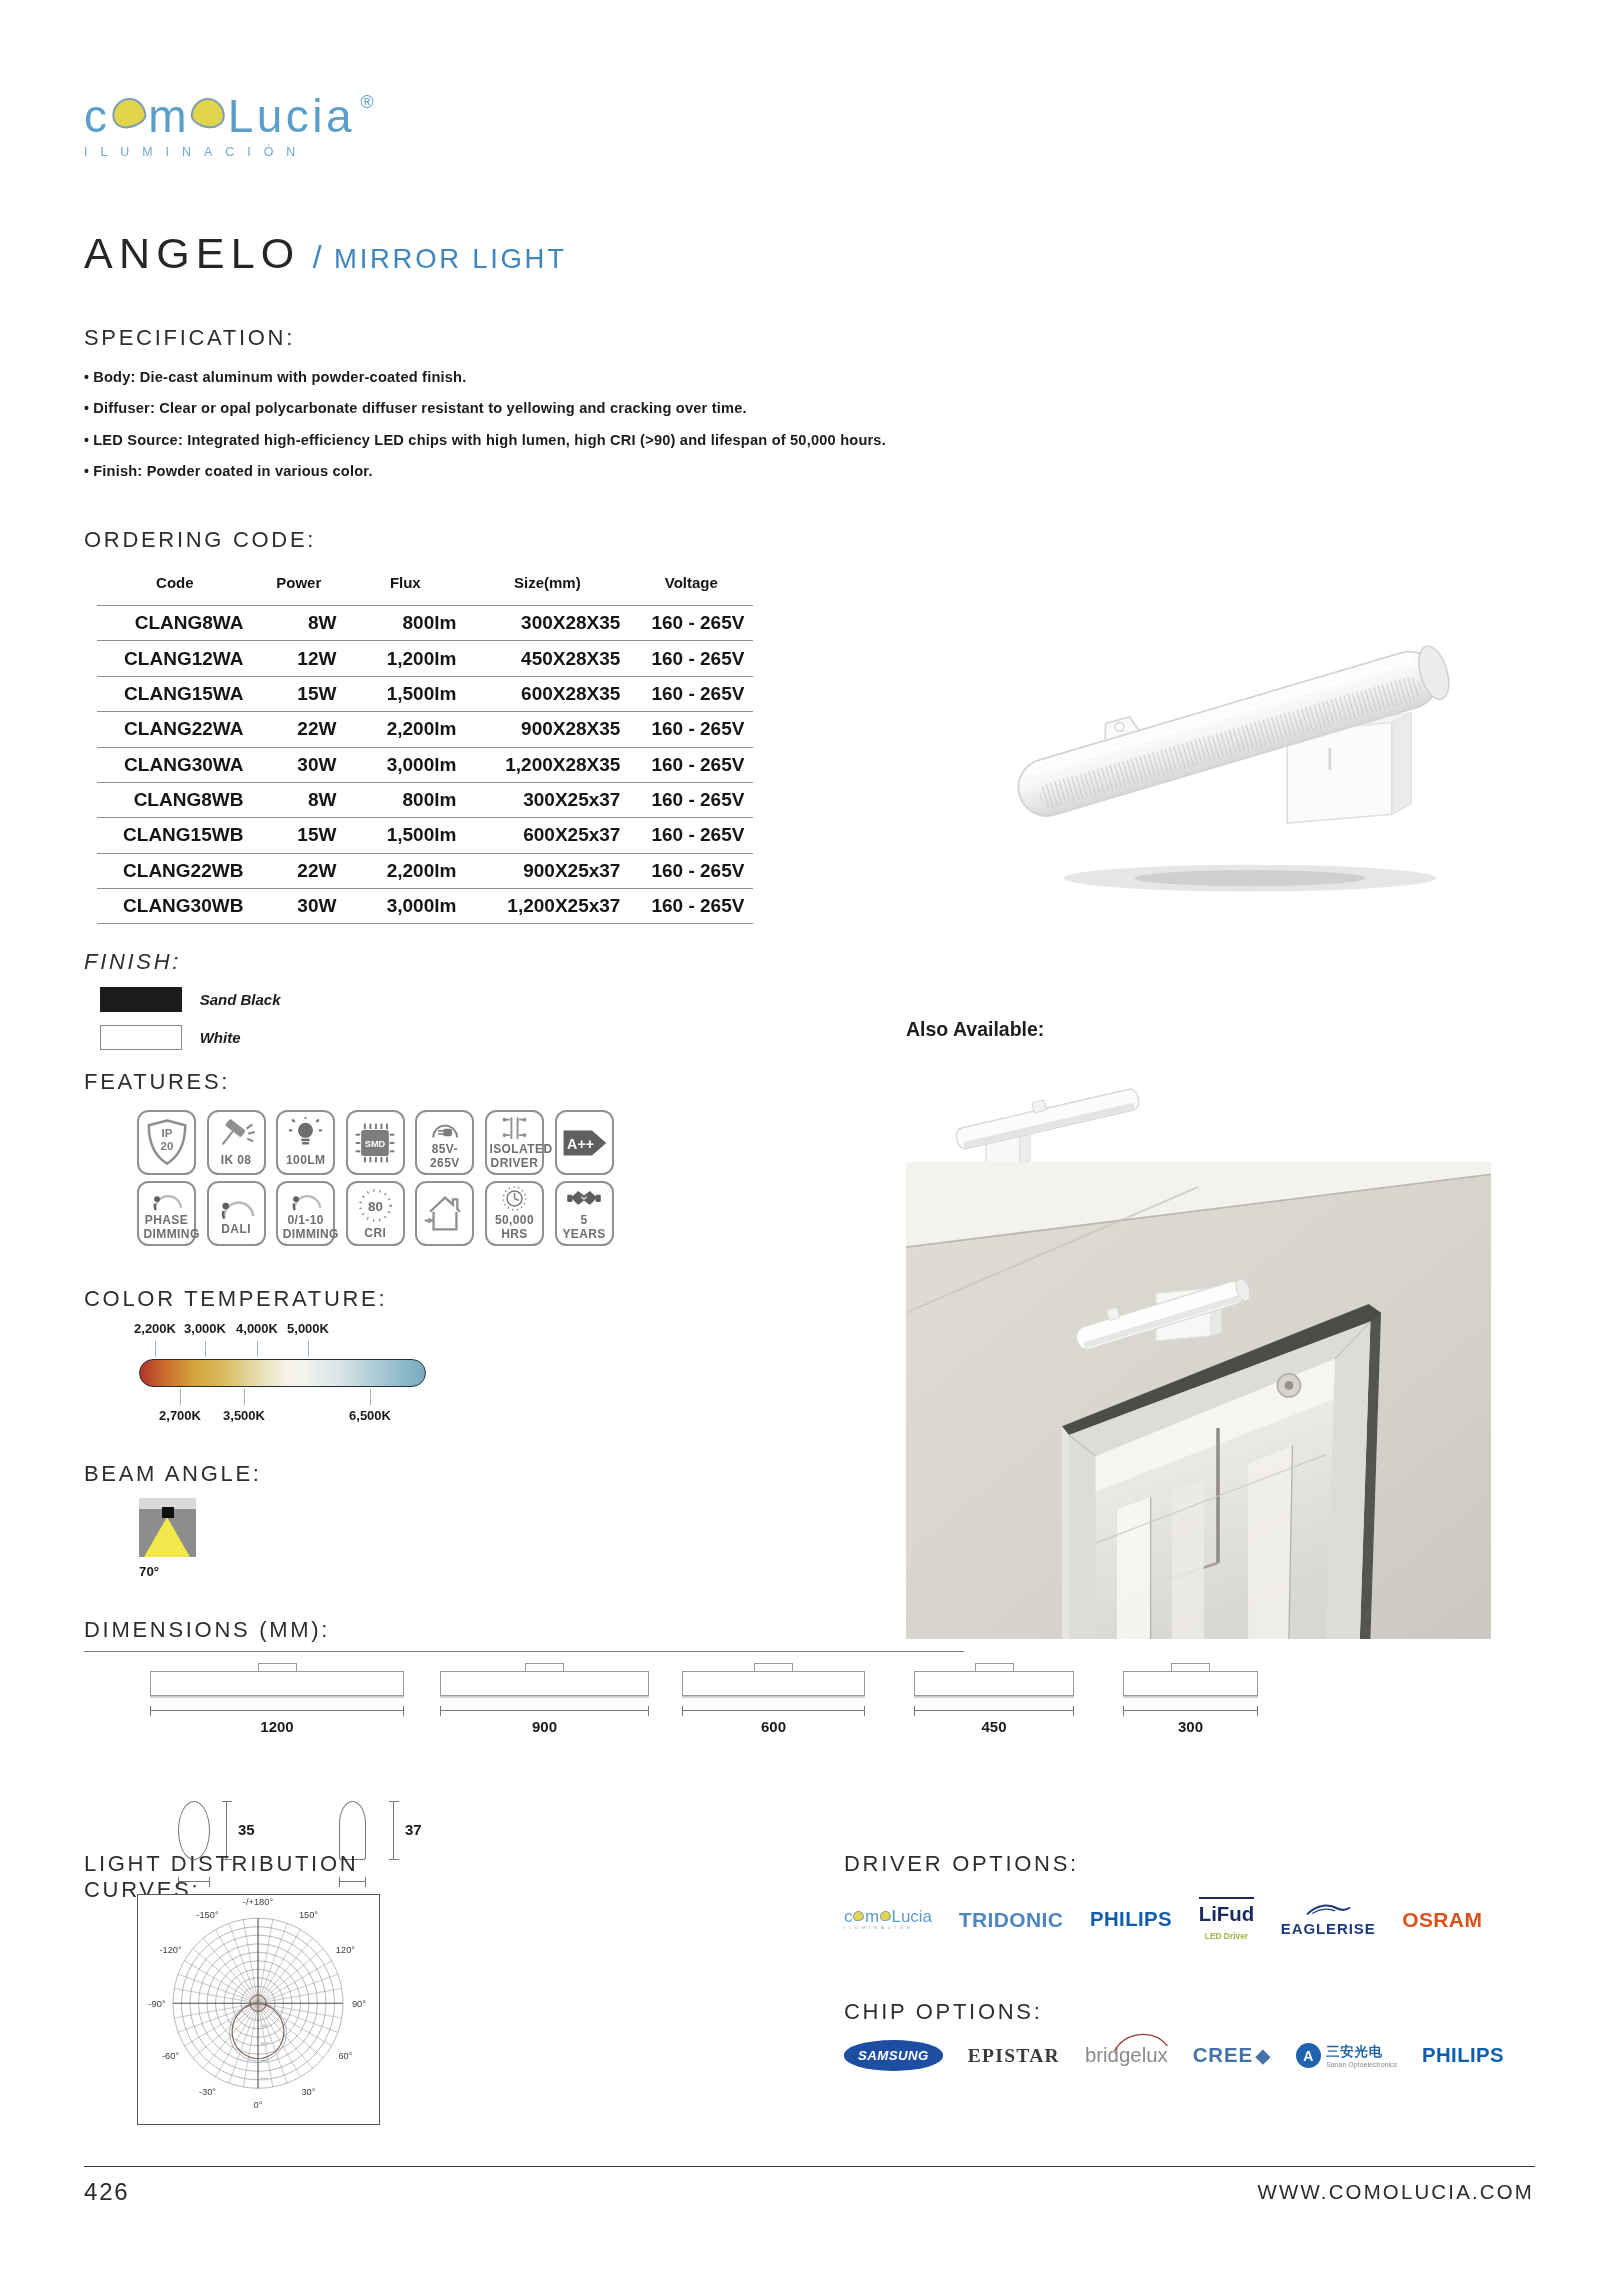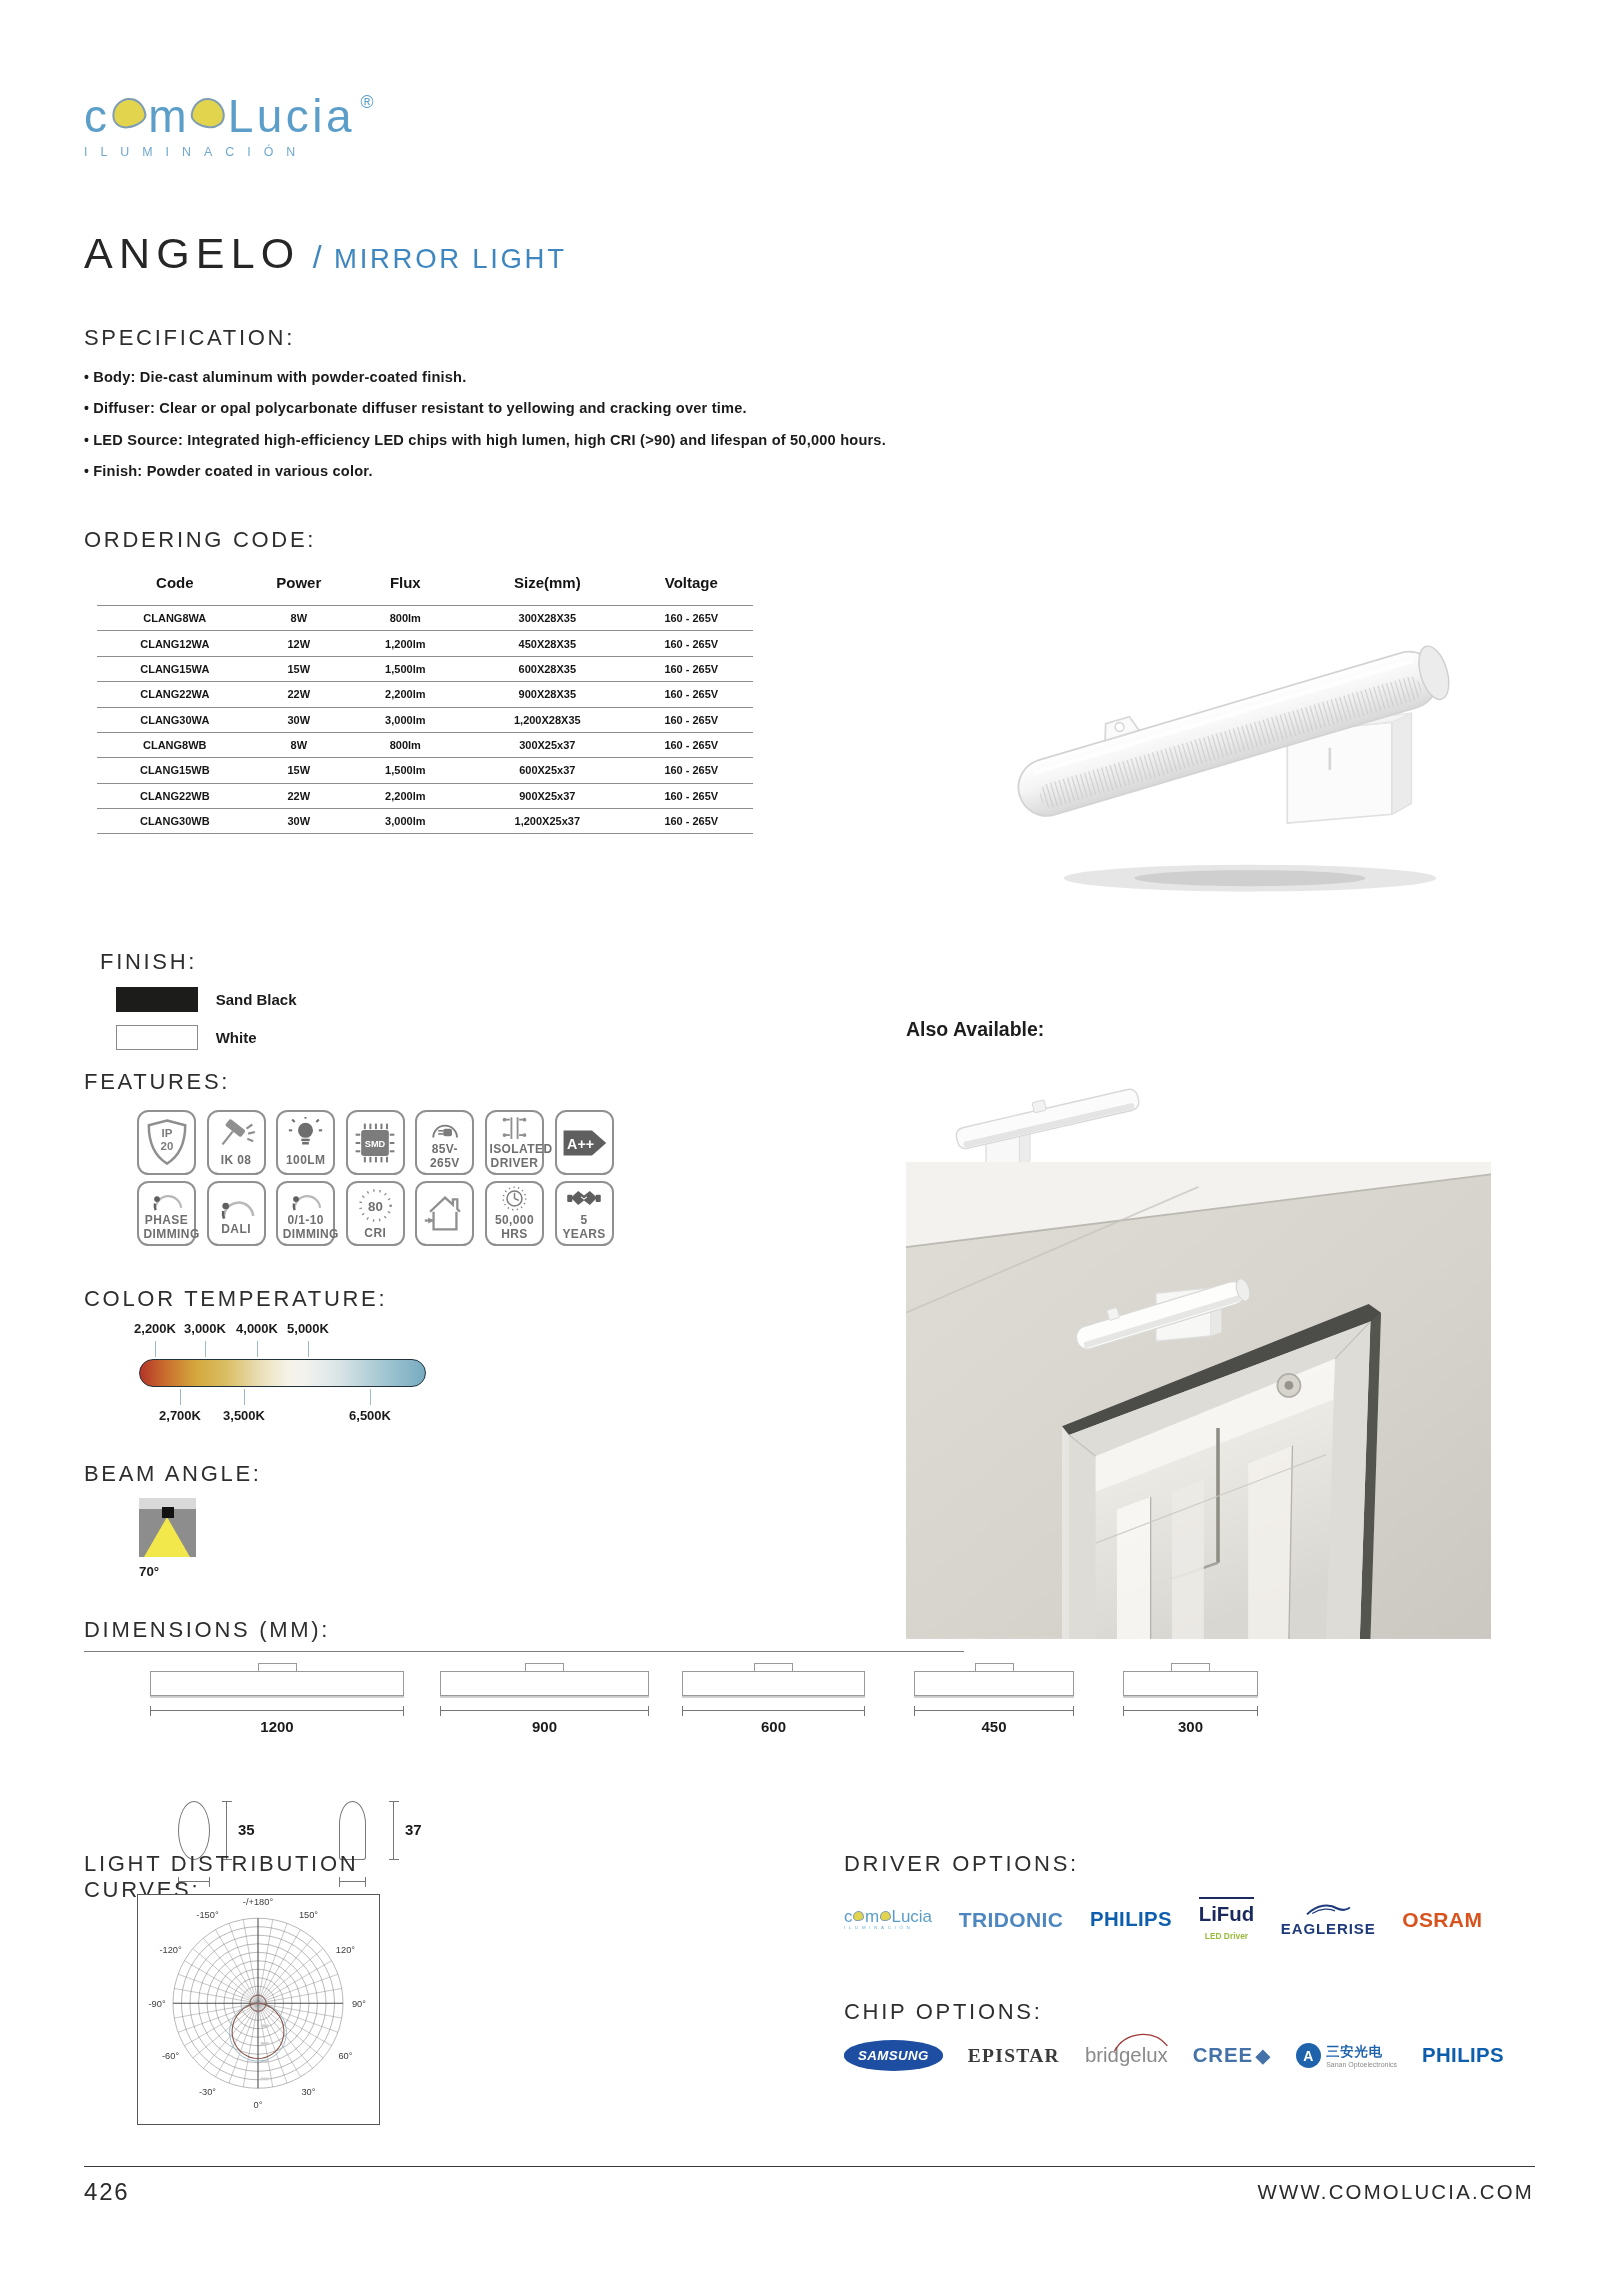--- a/index.html
+++ b/index.html
@@ -38,28 +38,28 @@
   
   #spec { left:84px; top:325px; width:887px; }
   #spec ul { list-style:none; margin-top:17.7px; }
   #spec li { font-size:14.6px; font-weight:700; color:#1b1b1b; margin-bottom:15.5px; letter-spacing:0.2px; }
   #spec li::before { content:"• "; font-size:14px; }
 
   
   #ordering { left:84px; top:527px; }
   #ordering table { border-collapse:collapse; margin:14px 0 0 13.3px; }
   #ordering th { font-size:15px; font-weight:700; color:#151515; padding:7px 8.9px 14px 8.9px; text-align:center; }
-  #ordering td { font-size:11px; font-weight:700; color:#151515; padding:6.2px 8.9px; text-align:center; }
+  #ordering td { font-size:19px; font-weight:700; color:#151515; padding:6.2px 8.9px; text-align:right; }
   #ordering tbody tr { border-top:1.2px solid #8d8d8d; }
   #ordering tbody tr:last-child { border-bottom:1.2px solid #8d8d8d; }
   #ordering .c-code{width:155px;} #ordering .c-power{width:93px;} #ordering .c-flux{width:120px;}
   #ordering .c-size{width:164px;} #ordering .c-volt{width:124px;}
 
   
-  #finish { left:100px; top:949px; }
+  #finish { left:84px; top:949px;font-style:italic; }
   .swatch-row { display:flex; align-items:center; margin-top:12.4px; margin-left:16px; }
   .swatch { width:82px; height:25px; }
   .swatch.black { background:#1c1c1a; border:0.9px solid #1c1c1a; }
   .swatch.white { background:#ffffff; border:1.4px solid #8a8a8a; }
   .swatch-label { margin-left:17.7px; font-size:15px; font-weight:700; color:#1b1b1b; }
 
   
   #features { left:84px; top:1069px; }
   .icon-row { display:flex; gap:10.6px; margin-left:53px; position:absolute; }
   .icon-row.r1 { top:41px; } .icon-row.r2 { top:112px; }

